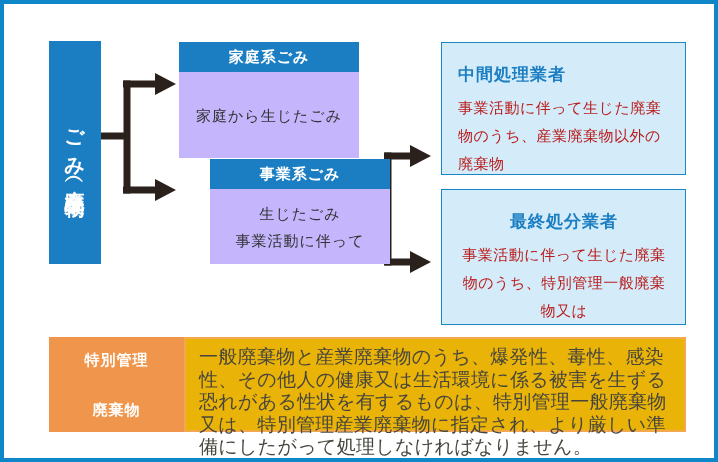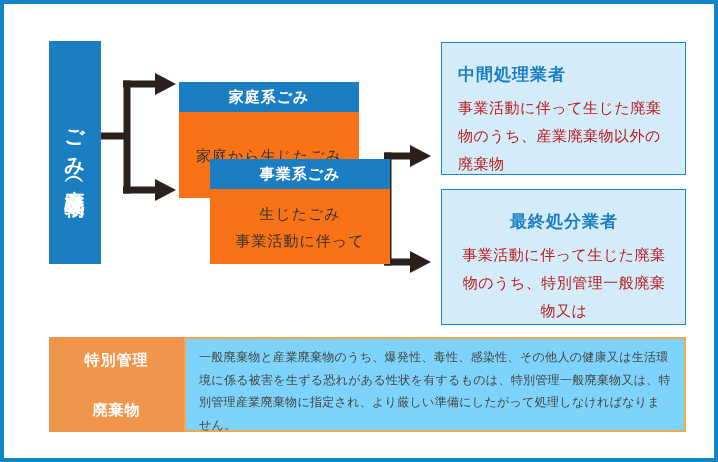--- a/index.html
+++ b/index.html
@@ -42,36 +42,36 @@
     line-height: 1;
   }
   
   .branch {
     position: absolute;
     left: 175px;
     width: 180px;
     display: flex;
     flex-direction: column;
   }
-  .branch-0 { top: 38px; height: 116px; margin-top: 40px; }
+  .branch-0 { top: 38px; height: 116px; }
   .branch-1 { top: 155px; height: 105px; padding-left: 31px; }
   .branch-header {
     height: 30px;
     background: #1b7ec2;
     color: #ffffff;
     font-size: 15px;
     font-weight: bold;
     display: flex;
     align-items: center;
     justify-content: center;
     letter-spacing: 1px;
   }
   .branch-body {
     flex: 1;
-    background: #f97316;
+    background: #c4b5fd;
     color: #333333;
     font-size: 15px;
     letter-spacing: 1px;
     display: flex;
     flex-direction: column;
     align-items: center;
     justify-content: center;
     text-align: center;
   }
   .branch-body span { display: block; line-height: 27px; }
@@ -116,24 +116,24 @@
     justify-content: center;
     text-align: center;
     gap: 24px;
   }
   .note-label span { display: block; line-height: 26px; }
   .note-body {
     position: absolute;
     left: 180px; top: 333px;
     width: 502px; height: 95px;
     box-sizing: border-box;
-    background: #7dd3fc;
+    background: #eab308;
     border: 2px solid #f4a84e;
     color: #47463d;
-    font-size: 12px;
+    font-size: 19px;
     line-height: 22.5px;
     letter-spacing: 0.3px;
     padding: 7px 12px 0 13px;
   }
 </style>
 </head>
 <body>
 
 <div class="canvas">
 

